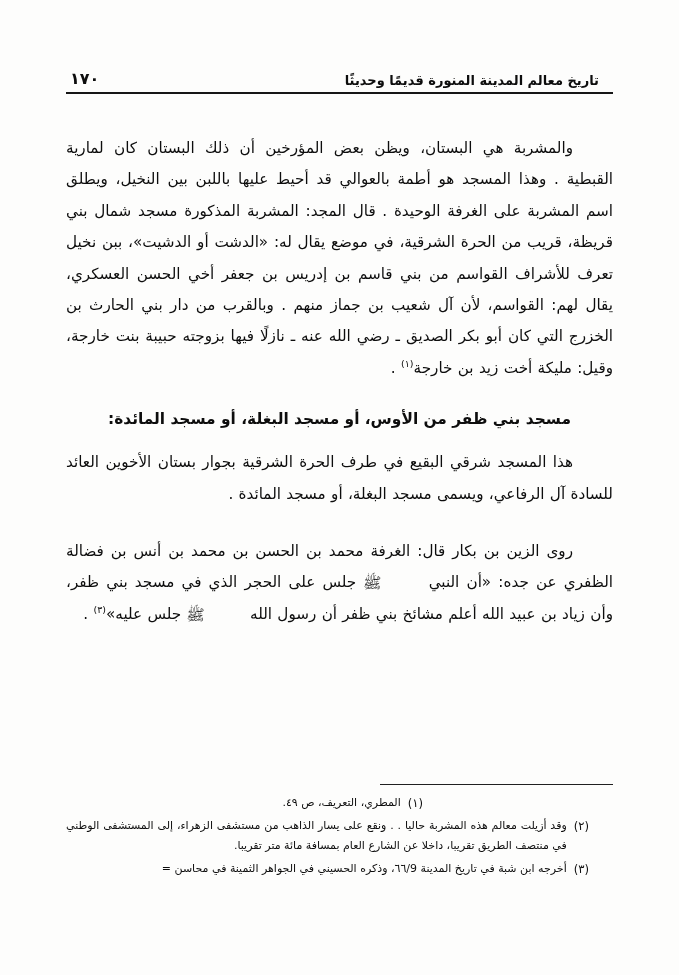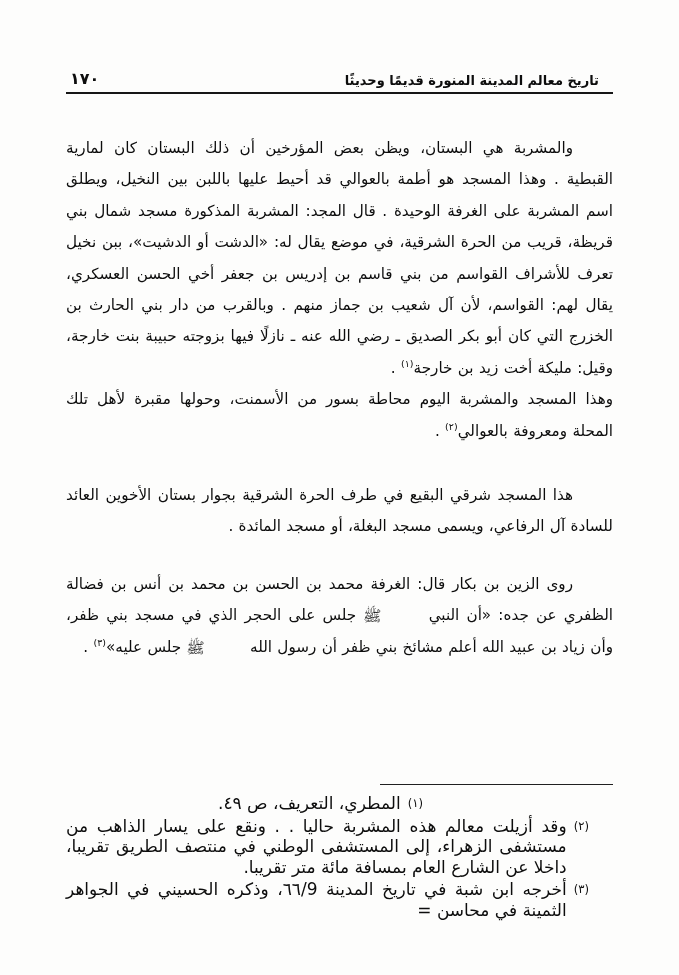--- a/index.html
+++ b/index.html
@@ -138,21 +138,21 @@
     flex: 0 0 auto;
     font-size: 11.6px;
     line-height: 20.5px;
     padding-left: 7px;
     padding-right: 24px;
     white-space: nowrap;
   }
 
   .fn-text {
     flex: 1 1 auto;
-    font-size: 17px;
+    font-size: 11px;
     line-height: 20.5px;
     text-align: justify;
     text-align-last: right;
   }
 
   .fn-item.centered {
     justify-content: flex-start;
   }
 
   .fn-item.centered .fn-marker {
@@ -178,24 +178,24 @@
       <span class="header-title">تاريخ معالم المدينة المنورة قديمًا وحديثًا</span>
       <span class="page-number">١٧٠</span>
     </div>
   </div>
   <div class="header-rule"></div>
 
   <div class="body">
 
     <p class="para indent"><span>والمشربة هي البستان، ويظن بعض المؤرخين أن ذلك البستان كان لمارية القبطية . وهذا المسجد هو أطمة بالعوالي قد أحيط عليها باللبن بين النخيل، ويطلق اسم المشربة على الغرفة الوحيدة . قال المجد: المشربة المذكورة مسجد شمال بني قريظة، قريب من الحرة الشرقية، في موضع يقال له: «الدشت أو الدشيت»، ببن نخيل تعرف للأشراف القواسم من بني قاسم بن إدريس بن جعفر أخي الحسن العسكري، يقال لهم: القواسم، لأن آل شعيب بن جماز منهم . وبالقرب من دار بني الحارث بن الخزرج التي كان أبو بكر الصديق ـ رضي الله عنه ـ نازلًا فيها بزوجته حبيبة بنت خارجة، وقيل: مليكة أخت زيد بن خارجة</span><sup class="fn">(١)</sup><span> .</span></p>
 
-    <p class="para"><span>وهذا المسجد والمشربة اليوم محاطة بسور من الأسمنت، وحولها مقبرة لأهل تلك المحلة ومعروفة بالعوالي</span><sup class="fn">(٢)</sup><span> .</span></p>
 
     <div class="gap-md"></div>
 
+    <h2 class="section-heading">مسجد بني ظفر من الأوس، أو مسجد البغلة، أو مسجد المائدة:</h2>
 
     <div class="gap-sm"></div>
 
     <p class="para indent">هذا المسجد شرقي البقيع في طرف الحرة الشرقية بجوار بستان الأخوين العائد للسادة آل الرفاعي، ويسمى مسجد البغلة، أو مسجد المائدة .</p>
 
     <div class="gap-lg"></div>
 
     <p class="para indent"><span>روى الزين بن بكار قال: الغرفة محمد بن الحسن بن محمد بن أنس بن فضالة الظفري عن جده: «أن النبي </span><span class="salla">ﷺ</span><span> جلس على الحجر الذي في مسجد بني ظفر، وأن زياد بن عبيد الله أعلم مشائخ بني ظفر أن رسول الله </span><span class="salla">ﷺ</span><span> جلس عليه»</span><sup class="fn">(٣)</sup><span> .</span></p>
 
   </div>

